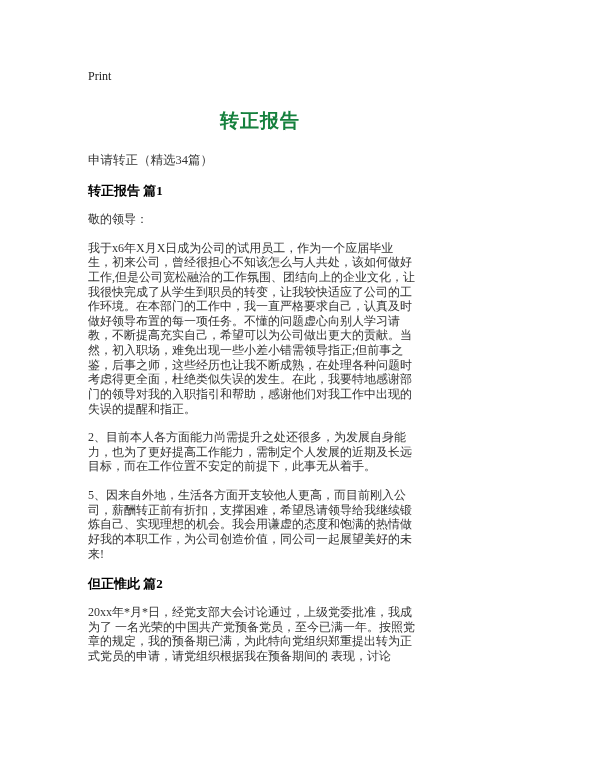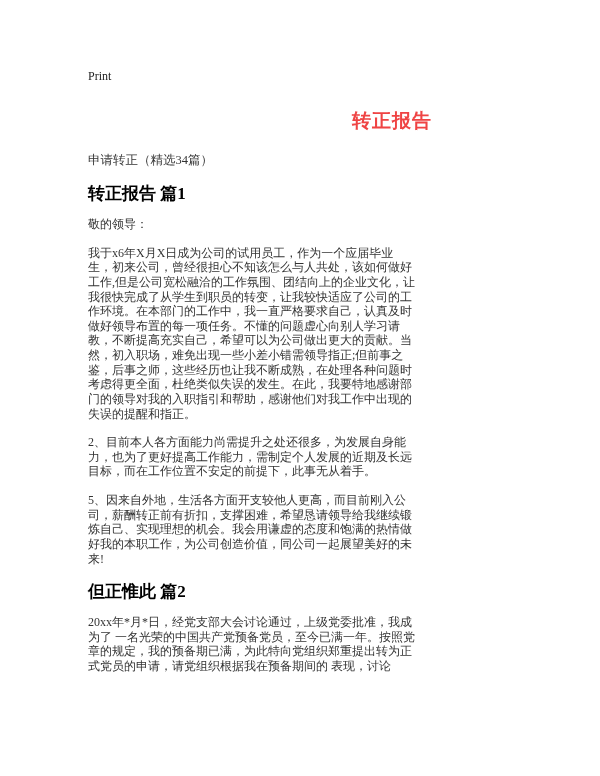--- a/index.html
+++ b/index.html
@@ -16,34 +16,34 @@
     width: 520px;
   }
   .print-link {
     font-size: 12px;
     color: #222222;
     margin: 0 0 10px 0;
     display: inline-block;
     cursor: pointer;
   }
   .doc-title {
-    text-align: right;
+    text-align: center;
     font-size: 19px;
     font-weight: bold;
-    color: #ef4444;
+    color: #15803d;
     margin: 14px 0 18px 0;
     letter-spacing: 1px;
   }
   .doc-subtitle {
     font-size: 12.5px;
     color: #333333;
     margin: 0 0 13px 0;
   }
   .section-heading {
-    font-size: 17px;
+    font-size: 13px;
     font-weight: bold;
     color: #000000;
     margin: 0 0 12px 0;
   }
   .body-text {
     font-size: 12px;
     line-height: 1.22;
     color: #333333;
     margin: 0 16px 14px 0;
     text-align: left;

